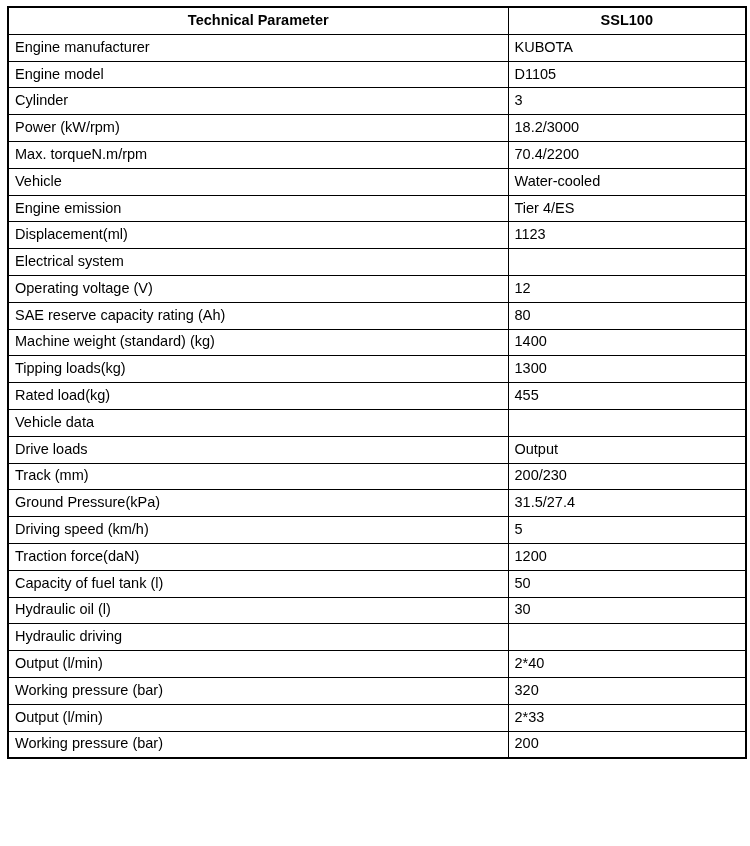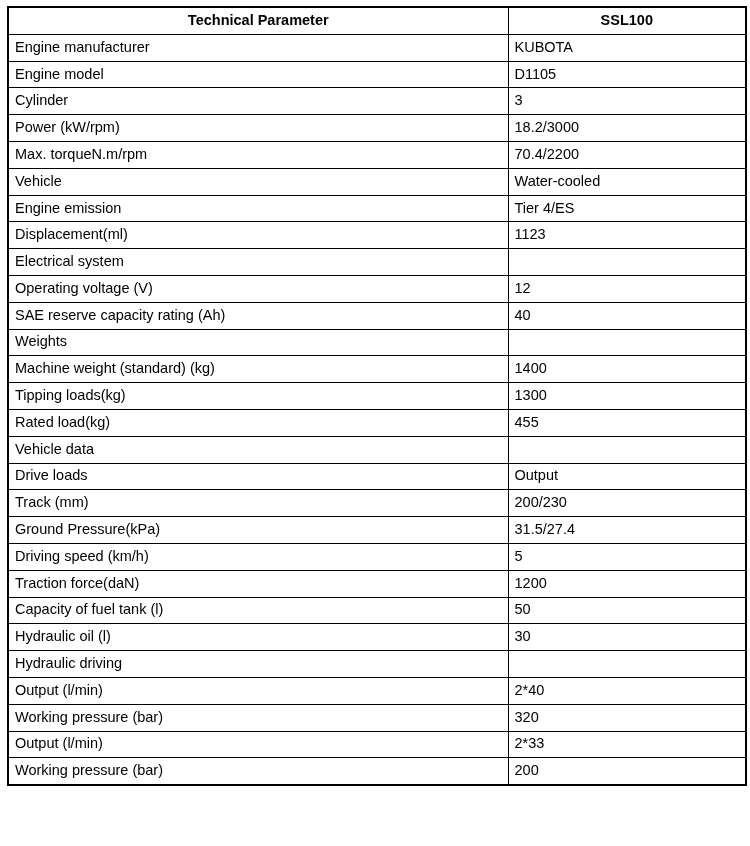--- a/index.html
+++ b/index.html
@@ -95,25 +95,21 @@
         <tr>
           <td>Electrical system</td>
           <td></td>
         </tr>
         <tr>
           <td>Operating voltage (V)</td>
           <td>12</td>
         </tr>
         <tr>
           <td>SAE reserve capacity rating (Ah)</td>
-          <td>40</td>
-        </tr>
-        <tr>
-          <td>Weights</td>
-          <td></td>
+          <td>80</td>
         </tr>
         <tr>
           <td>Machine weight (standard) (kg)</td>
           <td>1400</td>
         </tr>
         <tr>
           <td>Tipping loads(kg)</td>
           <td>1300</td>
         </tr>
         <tr>

